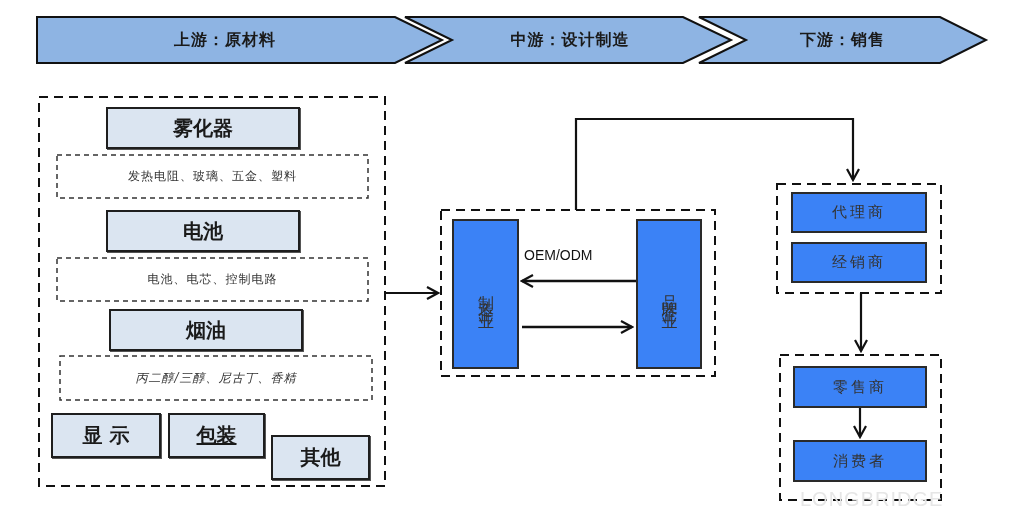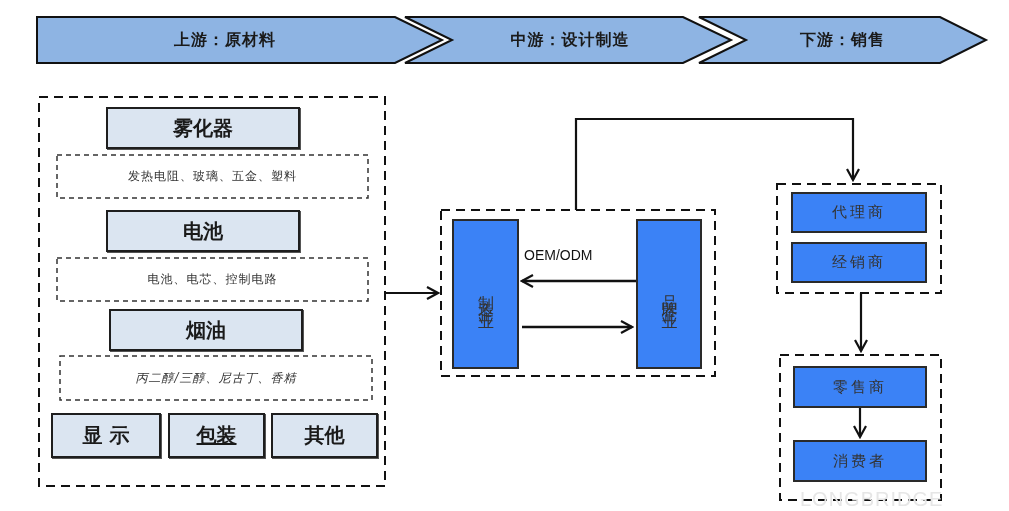--- a/index.html
+++ b/index.html
@@ -60,21 +60,21 @@
 <div class="dash-desc" style="left:57px; top:155px; width:311px; height:43px;">发热电阻、玻璃、五金、塑料</div>
 
 <div class="solid-box" style="left:106px; top:210px; width:194px; height:42px;">电池</div>
 <div class="dash-desc" style="left:57px; top:258px; width:311px; height:43px;">电池、电芯、控制电路</div>
 
 <div class="solid-box" style="left:109px; top:309px; width:194px; height:42px;">烟油</div>
 <div class="dash-desc" style="left:60px; top:356px; width:312px; height:44px;font-style:italic;">丙二醇/三醇、尼古丁、香精</div>
 
 <div class="solid-box" style="left:51px; top:413px; width:110px; height:45px; white-space:pre;">显 示</div>
 <div class="solid-box" style="left:168px; top:413px; width:97px; height:45px;text-decoration:underline;">包装</div>
-<div class="solid-box" style="left:271px; top:413px; width:107px; height:45px;text-align:right;">其他</div>
+<div class="solid-box" style="left:271px; top:435px; width:99px; height:45px;text-align:right;">其他</div>
 
 <div class="plain-box" style="left:452px; top:219px; width:67px; height:150px;">
   <span class="vtext">制造企业</span>
 </div>
 <div class="plain-box" style="left:636px; top:219px; width:66px; height:150px;">
   <span class="vtext">品牌企业</span>
 </div>
 <div class="oem">OEM/ODM</div>
 
 <div class="plain-box" style="left:791px; top:192px; width:136px; height:41px;">代理商</div>

